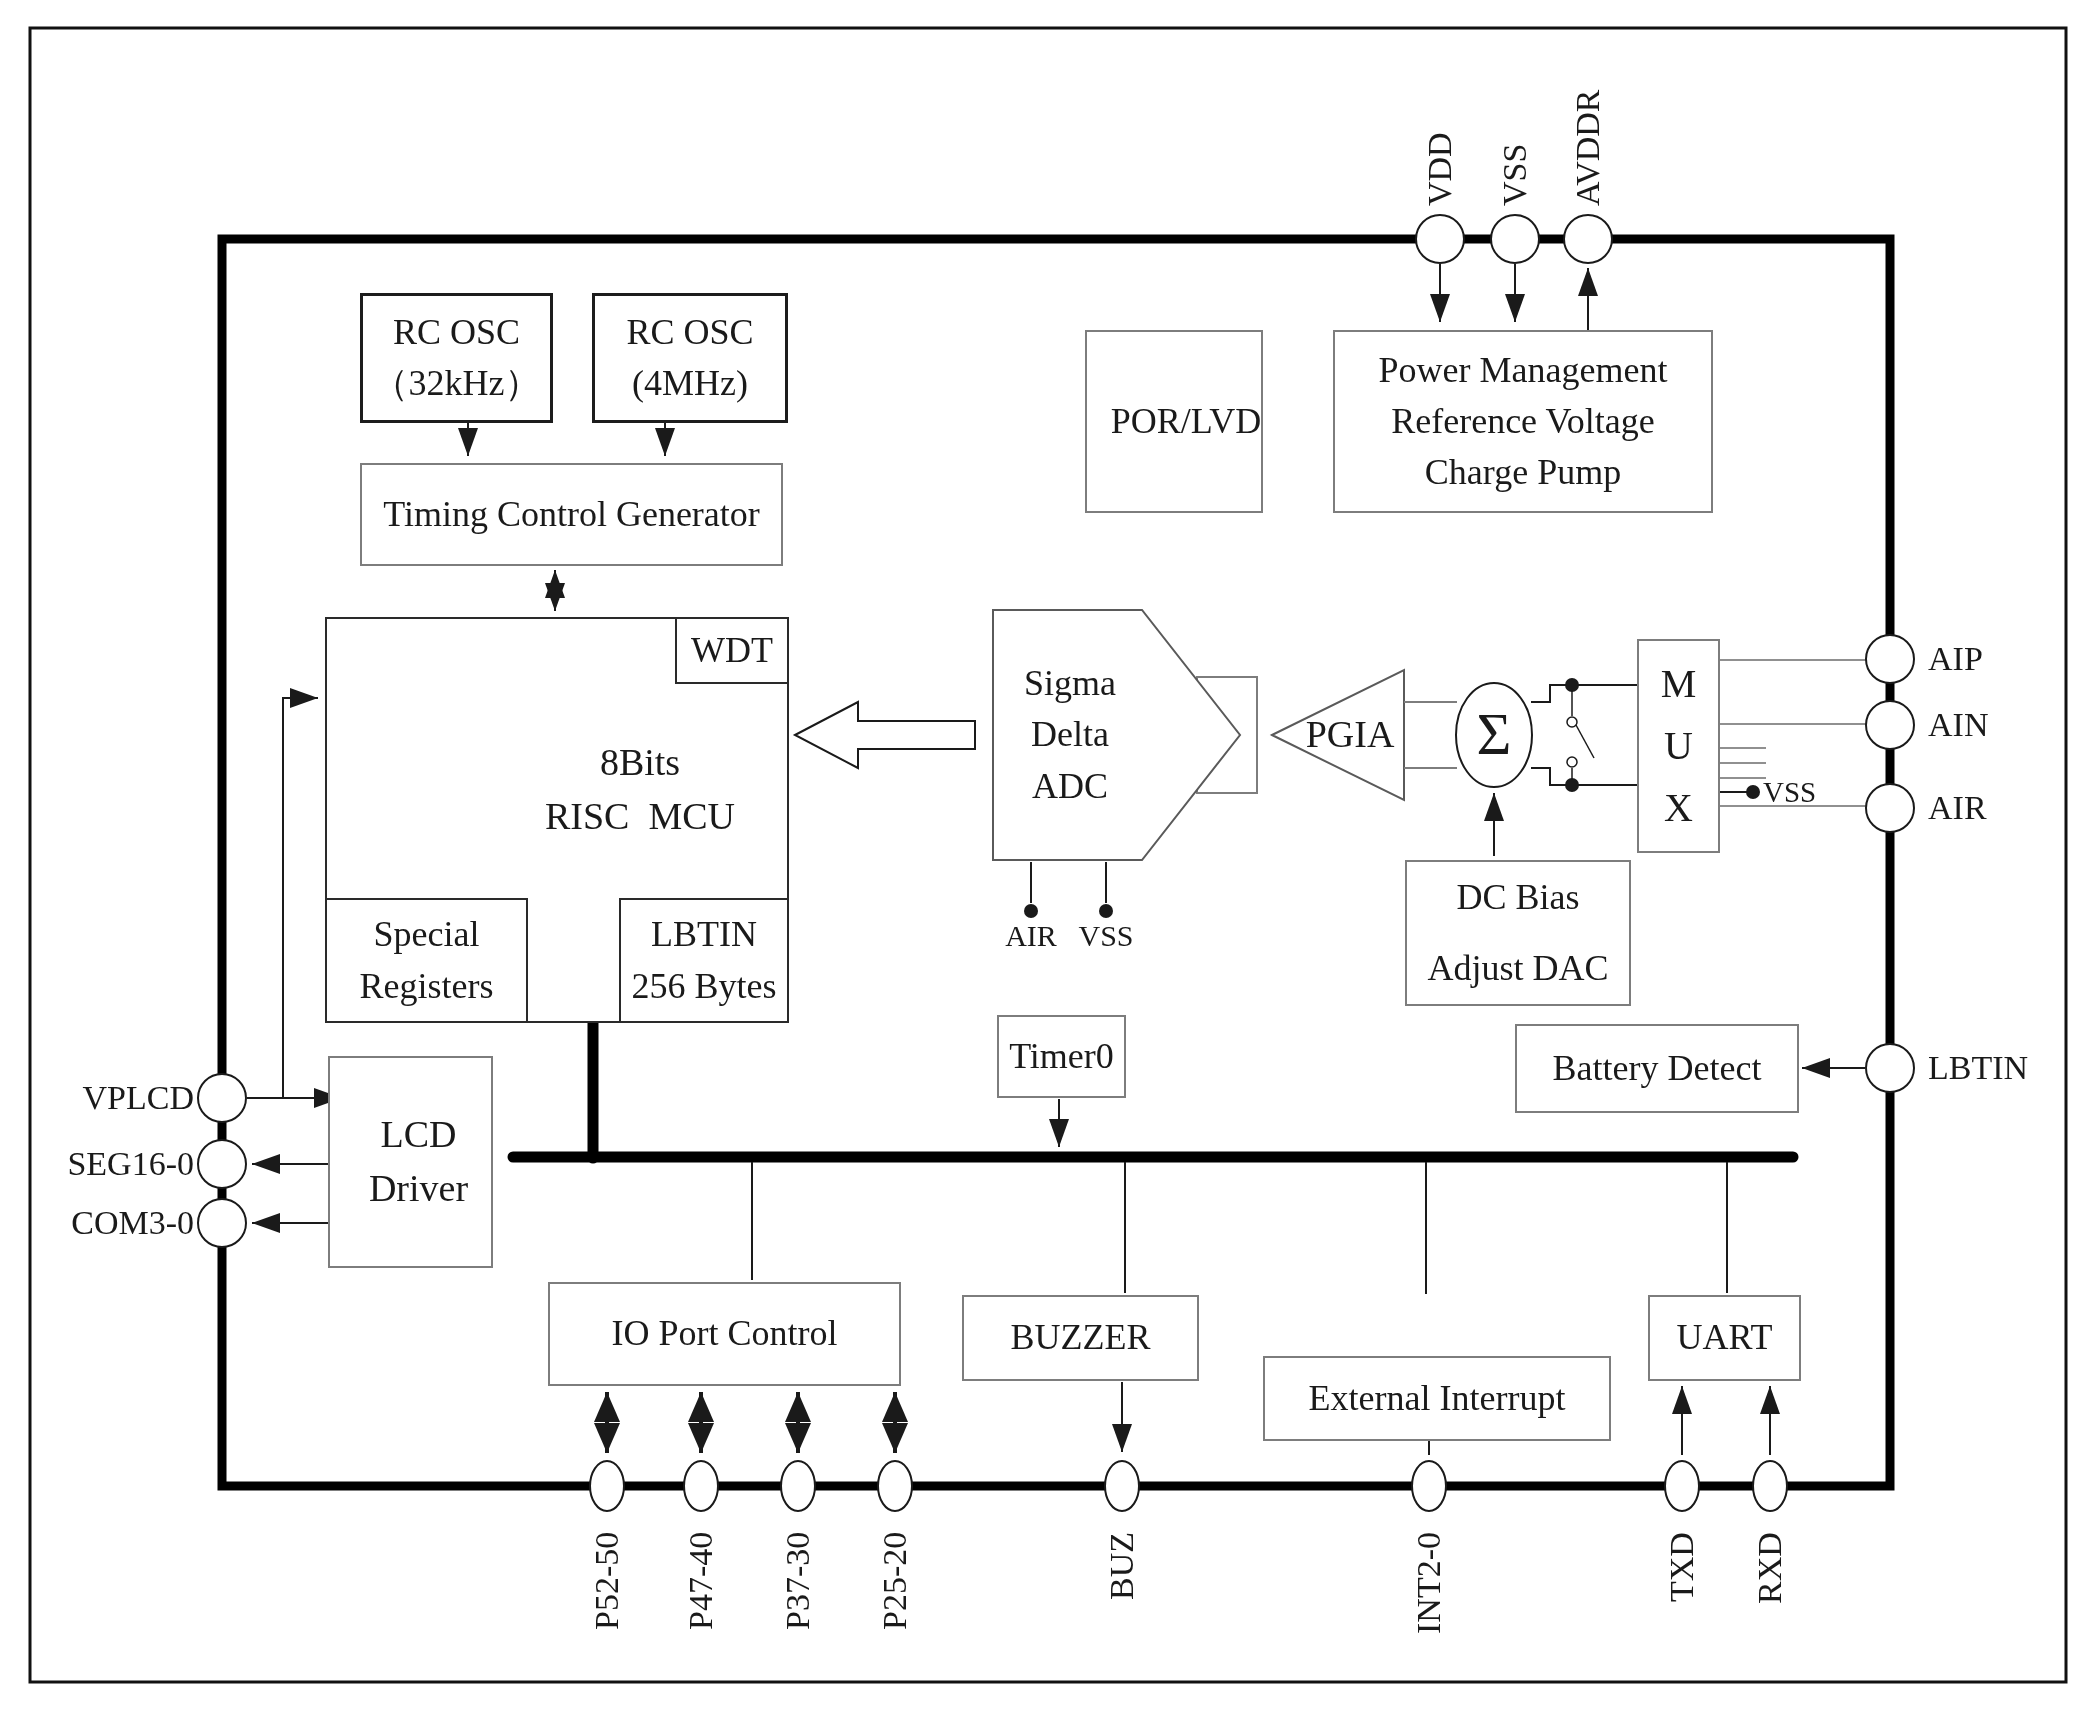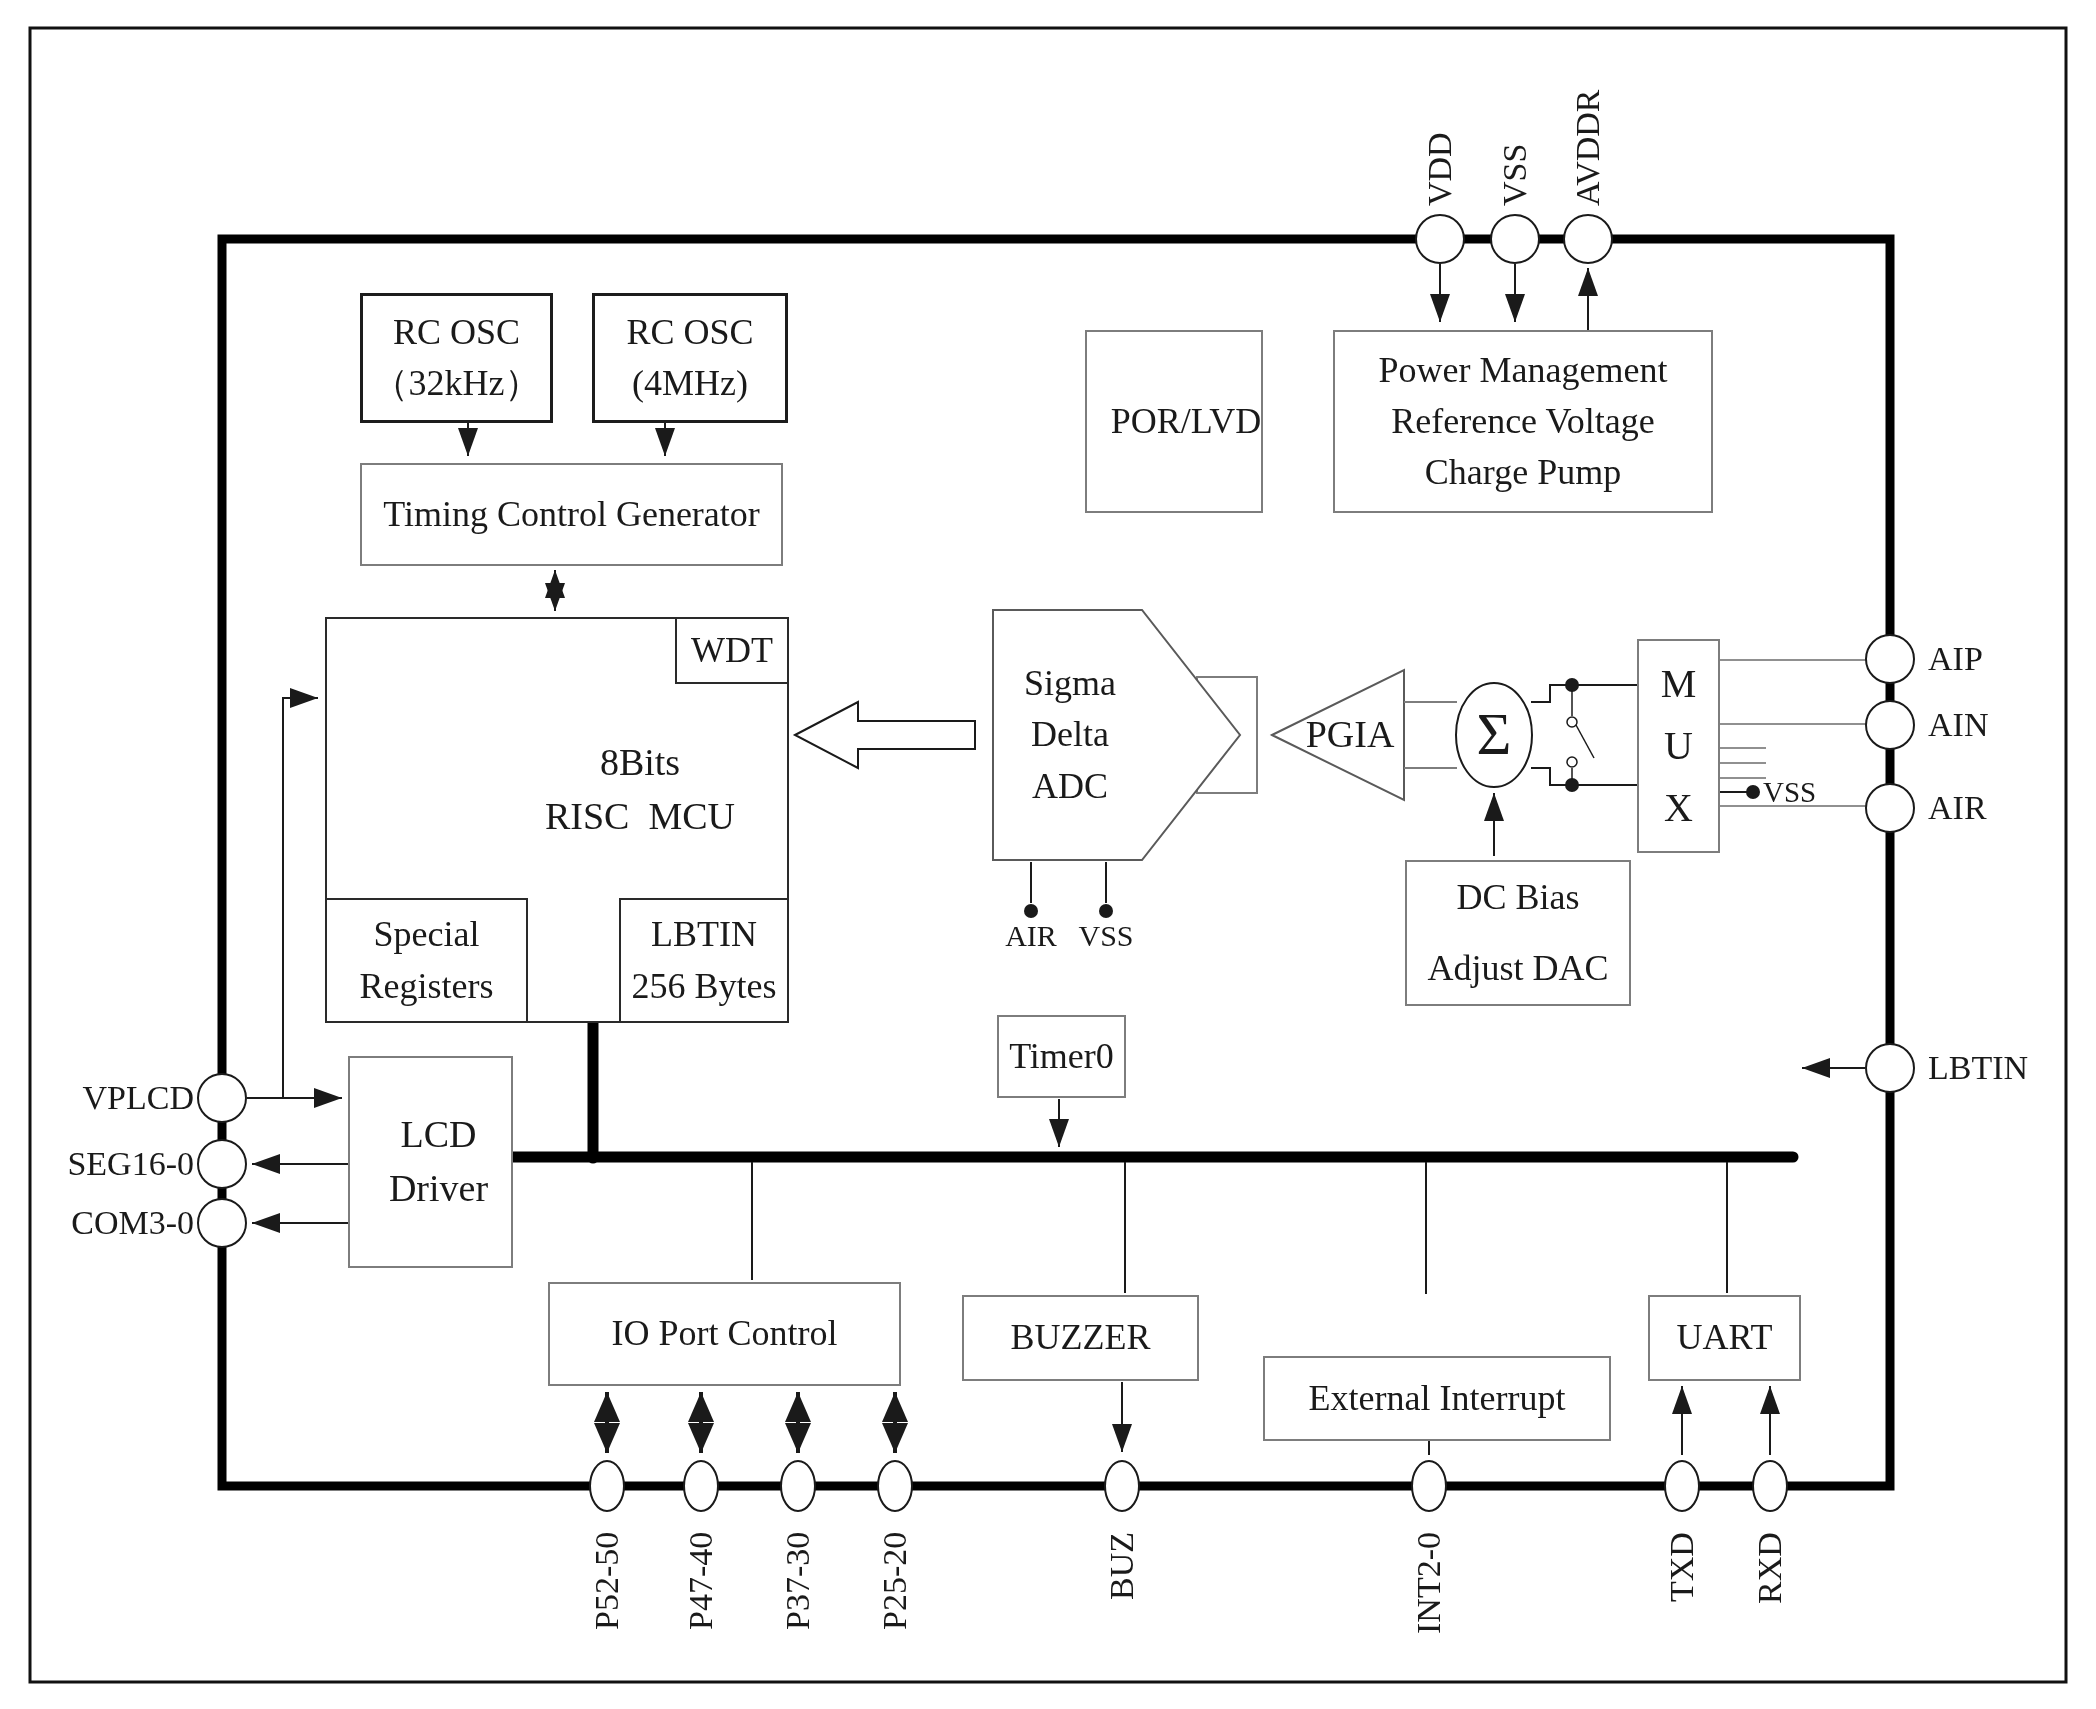--- a/index.html
+++ b/index.html
@@ -200,21 +200,24 @@
     <div class="muxtxt">X</div>
   </div>
   <div class="box" style="left:1405px;top:860px;width:226px;height:146px;gap:20px;">
     <div>DC Bias</div>
     <div>Adjust DAC</div>
   </div>
 
   <div class="box" style="left:997px;top:1015px;width:129px;height:83px;">
     <div>Timer0</div>
   </div>
-  <div class="box" style="left:348px;top:1056px;width:165px;height:212px;font-size:38px;padding-left:16px;">
+  <div class="box" style="left:1515px;top:1024px;width:284px;height:89px;">
+    <div>Battery Detect</div>
+  </div>
+  <div class="box" style="left:328px;top:1056px;width:165px;height:212px;font-size:38px;padding-left:16px;">
     <div>LCD</div>
     <div>Driver</div>
   </div>
   <div class="box" style="left:548px;top:1282px;width:353px;height:104px;">
     <div>IO Port Control</div>
   </div>
   <div class="box" style="left:962px;top:1295px;width:237px;height:86px;">
     <div>BUZZER</div>
   </div>
   <div class="box" style="left:1263px;top:1356px;width:348px;height:85px;">

